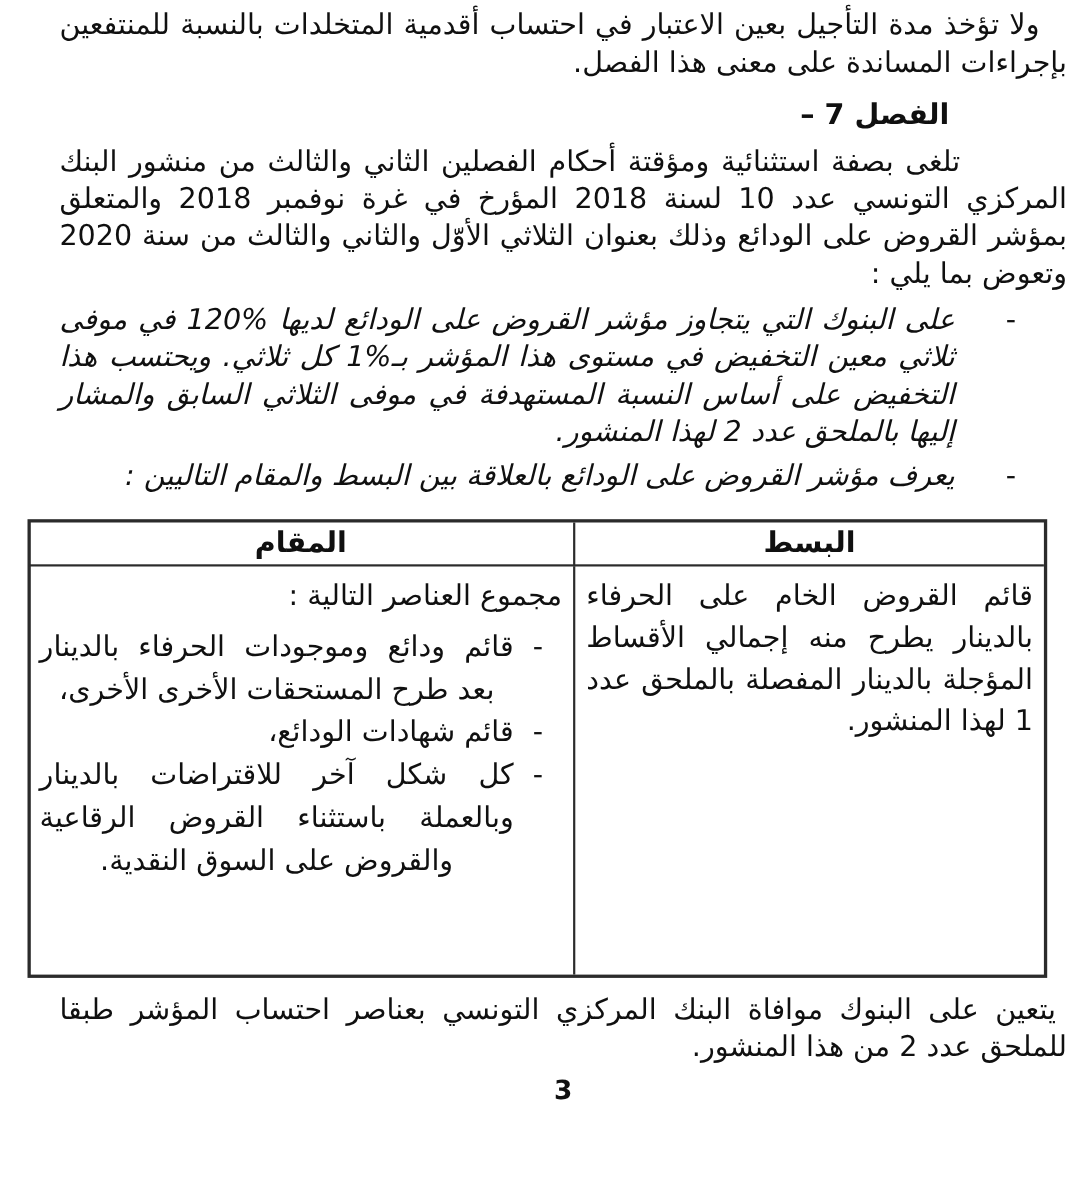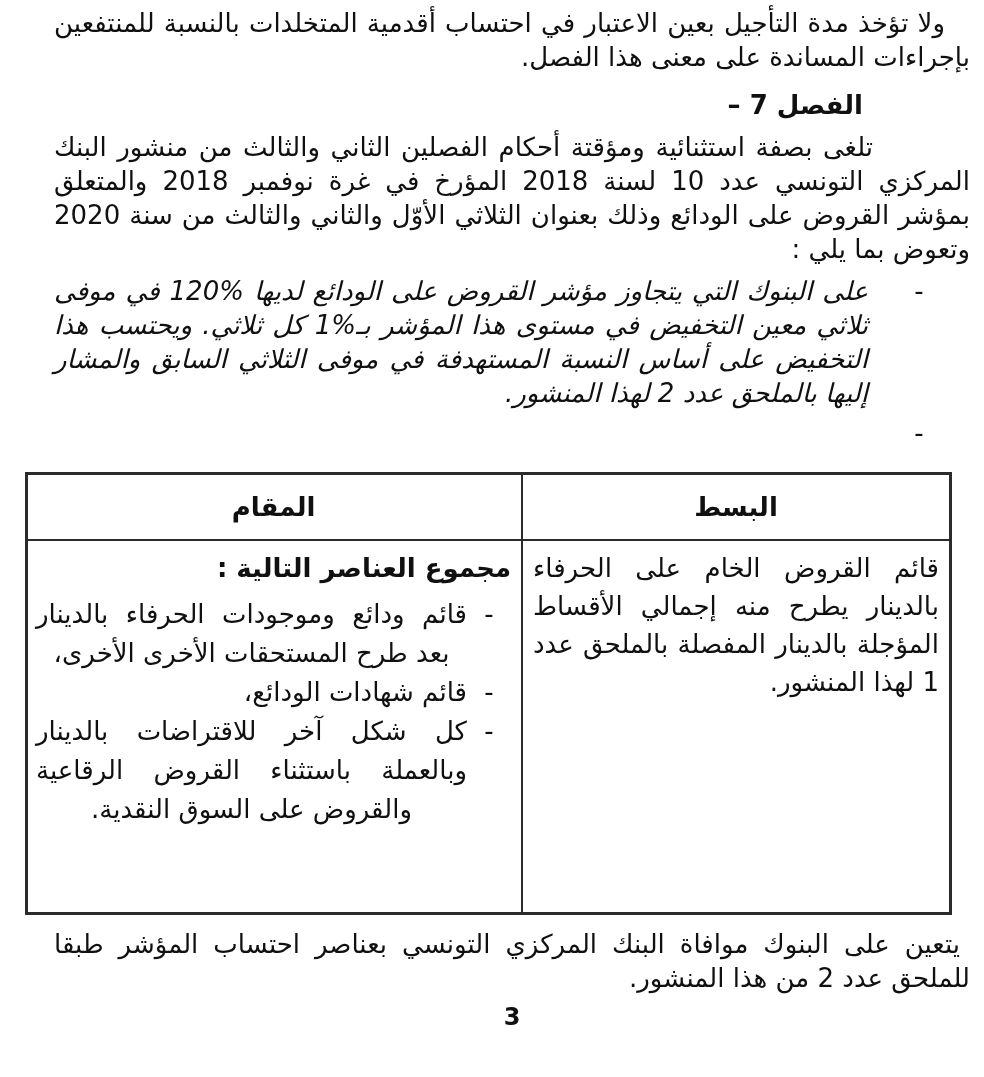--- a/index.html
+++ b/index.html
@@ -61,41 +61,40 @@
     box-sizing: border-box;
     margin: 22px 18px 0 auto;
     border: 3px solid #2b2b2b;
   }
   .cell {
     box-sizing: border-box;
     font-size: 26px;
   }
   .col-num { border-left: 2px solid #2b2b2b; }
   .th {
-    height: 66px;
+    height: 40px;
     display: flex;
     align-items: center;
     justify-content: center;
     font-weight: bold;
     border-bottom: 2px solid #2b2b2b;
   }
   .cell-body {
     min-height: 371px;
     padding: 8px 10px 8px 10px;
   }
   .cell-num-body p {
     margin: 0;
     line-height: 38px;
     text-align: justify;
   }
   .den-intro {
     margin: 0 0 8px 0;
     line-height: 38px;
     text-align: right;
-    font-weight: bold;
   }
   .den-item { display: flex; }
   .den-item .dash2 {
     flex: 0 0 44px;
     text-align: center;
     line-height: 39px;
   }
   .den-item .dtext {
     flex: 1 1 auto;
     line-height: 39px;
@@ -123,20 +122,21 @@
 
   <p class="para para-repeal">تلغى بصفة استثنائية ومؤقتة أحكام الفصلين الثاني والثالث من منشور البنك المركزي التونسي عدد 10 لسنة 2018 المؤرخ في غرة نوفمبر 2018 والمتعلق بمؤشر القروض على الودائع وذلك بعنوان الثلاثي الأوّل والثاني والثالث من سنة 2020 وتعوض بما يلي :</p>
 
   <div class="bullets">
     <div class="bullet">
       <span class="dash">-</span>
       <div class="btext">على البنوك التي يتجاوز مؤشر القروض على الودائع لديها %120 في موفى ثلاثي معين التخفيض في مستوى هذا المؤشر بـ%1 كل ثلاثي. ويحتسب هذا التخفيض على أساس النسبة المستهدفة في موفى الثلاثي السابق والمشار إليها بالملحق عدد 2 لهذا المنشور.</div>
     </div>
     <div class="bullet">
       <span class="dash">-</span>
+      <div class="btext">يعرف مؤشر القروض على الودائع بالعلاقة بين البسط والمقام التاليين :</div>
     </div>
   </div>
 
   <div class="ratio-table">
     <div class="cell th col-num">البسط</div>
     <div class="cell th col-den">المقام</div>
 
     <div class="cell cell-body cell-num-body col-num">
       <p>قائم القروض الخام على الحرفاء بالدينار يطرح منه إجمالي الأقساط المؤجلة بالدينار المفصلة بالملحق عدد 1 لهذا المنشور.</p>
     </div>

